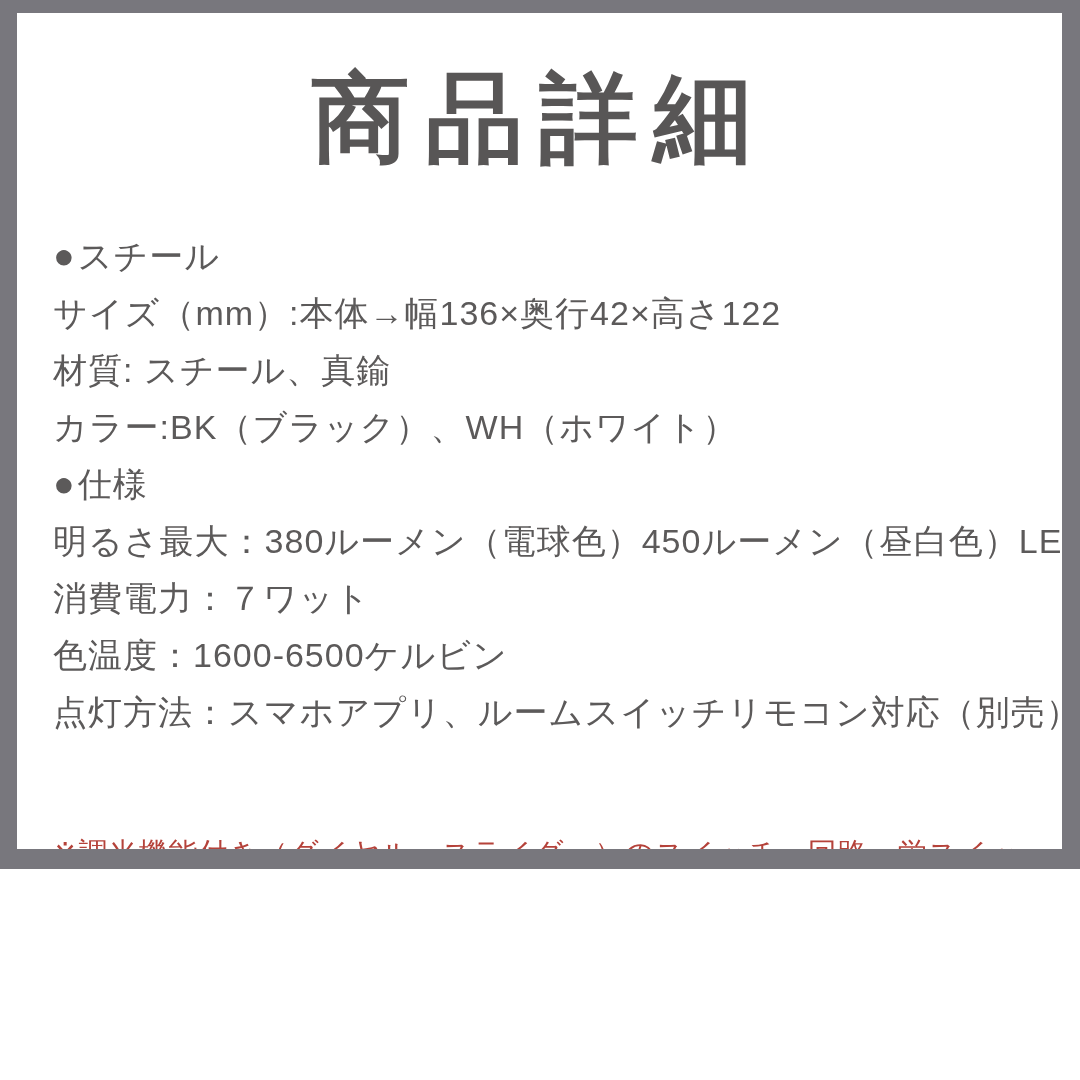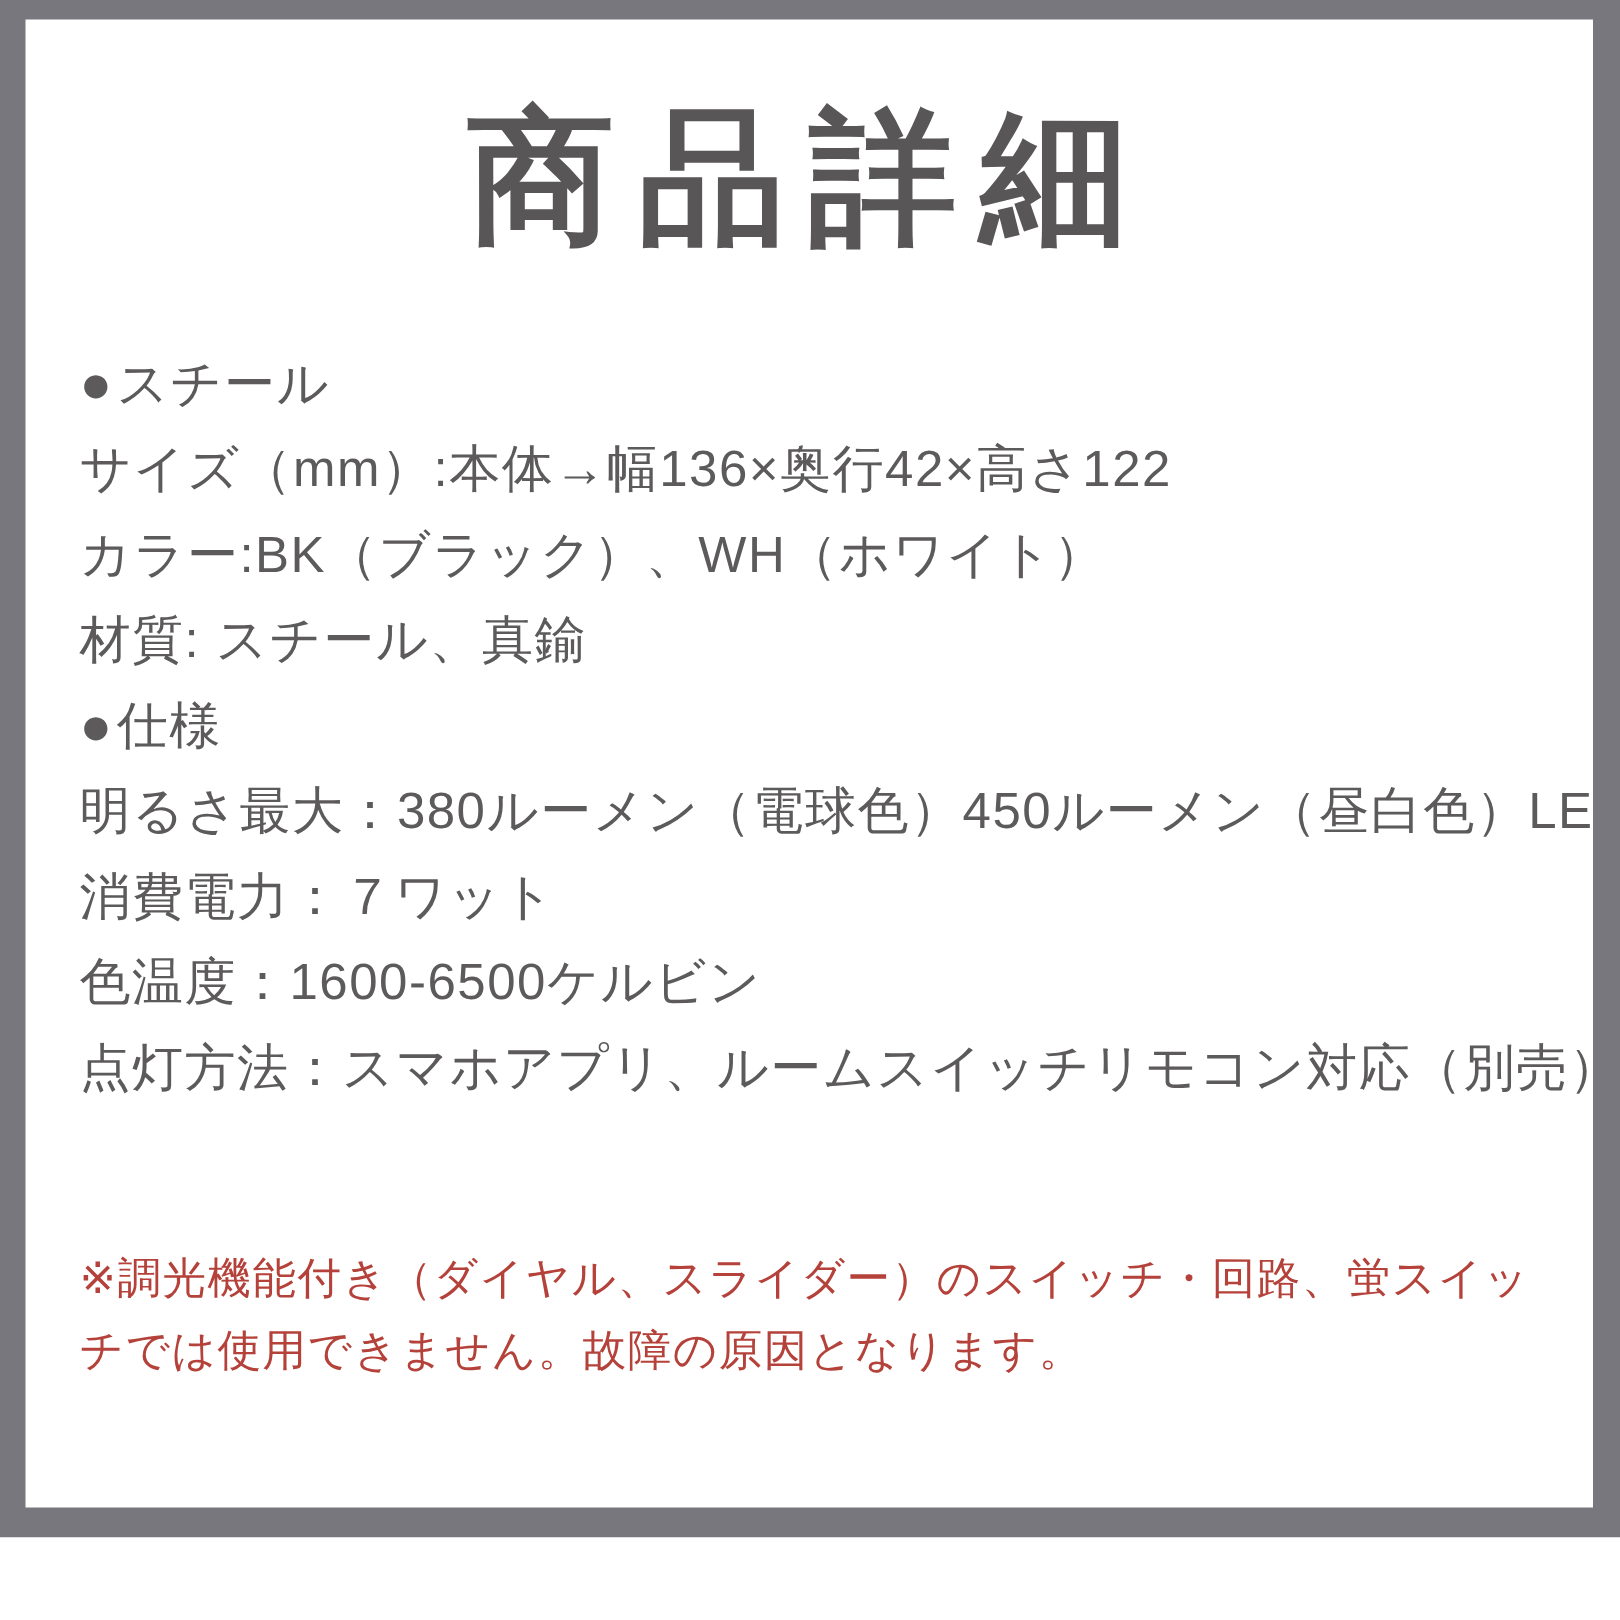--- a/index.html
+++ b/index.html
@@ -3,21 +3,21 @@
 <meta charset="utf-8">
 <style>
   html, body {
     margin: 0;
     padding: 0;
     background: #ffffff;
   }
   .frame {
     position: relative;
     width: 1080px;
-    height: 1025px;
+    height: 869px;
     box-sizing: border-box;
     background: #ffffff;
     border-top: 13px solid #78777d;
     border-left: 17px solid #78777d;
     border-right: 18px solid #78777d;
     border-bottom: 20px solid #78777d;
     font-family: "Liberation Sans", "DejaVu Sans", sans-serif;
     overflow: hidden;
   }
   .page-title {
@@ -70,22 +70,22 @@
   <div class="page-title">商品詳細</div>
 
   <div class="content">
 
     <div class="line heading">
       <span class="bullet">●</span>
       <span>スチール</span>
     </div>
 
     <div class="line">サイズ（mm）:本体→幅136×奥行42×高さ122</div>
+    <div class="line">材質: スチール、真鍮</div>
     <div class="line">カラー:BK（ブラック）、WH（ホワイト）</div>
-    <div class="line">材質: スチール、真鍮</div>
 
     <div class="line heading">
       <span class="bullet">●</span>
       <span>仕様</span>
     </div>
 
     <div class="line">明るさ最大：380ルーメン（電球色）450ルーメン（昼白色）LED一体型</div>
     <div class="line">消費電力：７ワット</div>
     <div class="line">色温度：1600-6500ケルビン</div>
     <div class="line">点灯方法：スマホアプリ、ルームスイッチリモコン対応（別売）</div>

